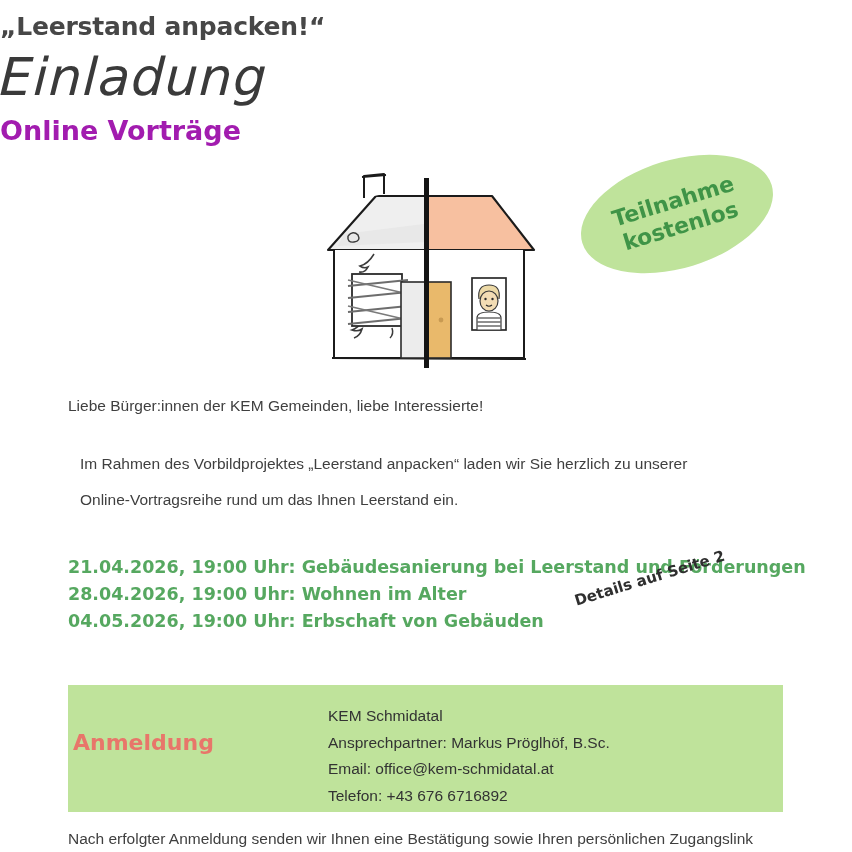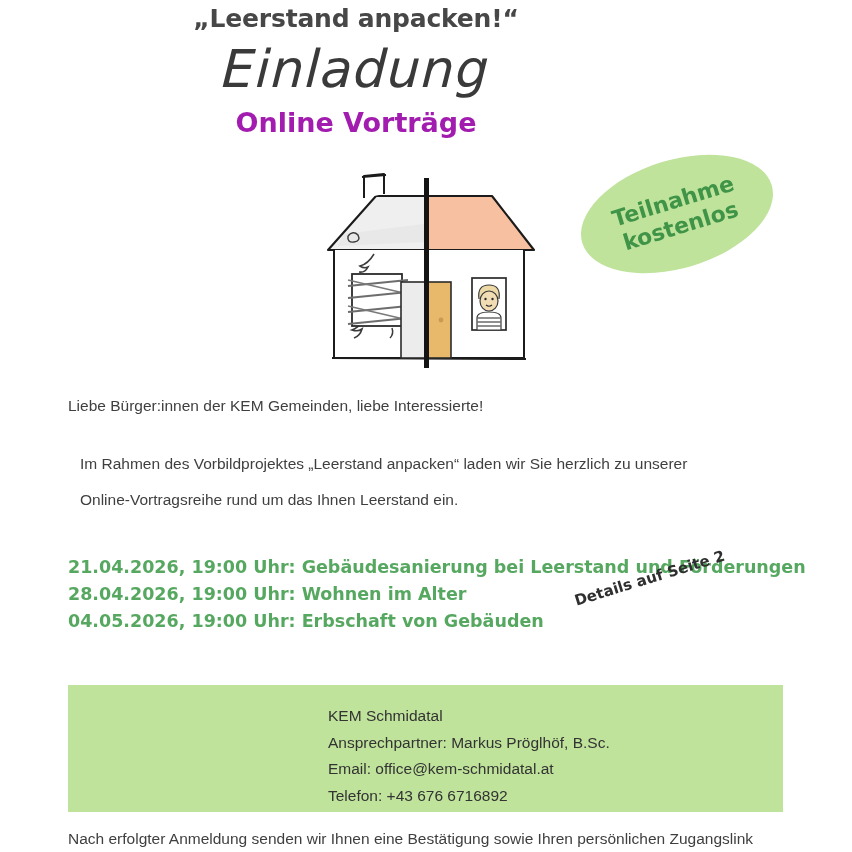--- a/index.html
+++ b/index.html
@@ -12,24 +12,23 @@
     height: 852px;
     position: relative;
     overflow: hidden;
     font-family: "Liberation Sans", sans-serif;
     color: #3b3b3b;
   }
 
   
   .header {
     position: absolute;
-    top: 0;
+    top: 8px;
     left: 0;
     width: 712px;
-    text-align: center;
   }
   .kicker {
     margin: 0;
     padding-top: 4px;
     font-size: 25px;
     font-weight: bold;
     letter-spacing: -0.2px;
     color: #474747;
     font-family: "DejaVu Sans", sans-serif;
   }
@@ -251,20 +250,21 @@
 
 <div class="events">
   <div class="event-line">21.04.2026, 19:00 Uhr: Gebäudesanierung bei Leerstand und Förderungen</div>
   <div class="event-line">28.04.2026, 19:00 Uhr: Wohnen im Alter</div>
   <div class="event-line">04.05.2026, 19:00 Uhr: Erbschaft von Gebäuden</div>
 </div>
 
 <div class="details-note">Details auf Seite 2</div>
 
 <div class="reg-box">
+  <div class="reg-label">Anmeldung</div>
   <div class="reg-details">
     <div>KEM Schmidatal</div>
     <div>Ansprechpartner: Markus Pröglhöf, B.Sc.</div>
     <div>Email: office@kem-schmidatal.at</div>
     <div>Telefon: +43 676 6716892</div>
   </div>
 </div>
 
 <div class="footer-note">Nach erfolgter Anmeldung senden wir Ihnen eine Bestätigung sowie Ihren persönlichen Zugangslink</div>
 

